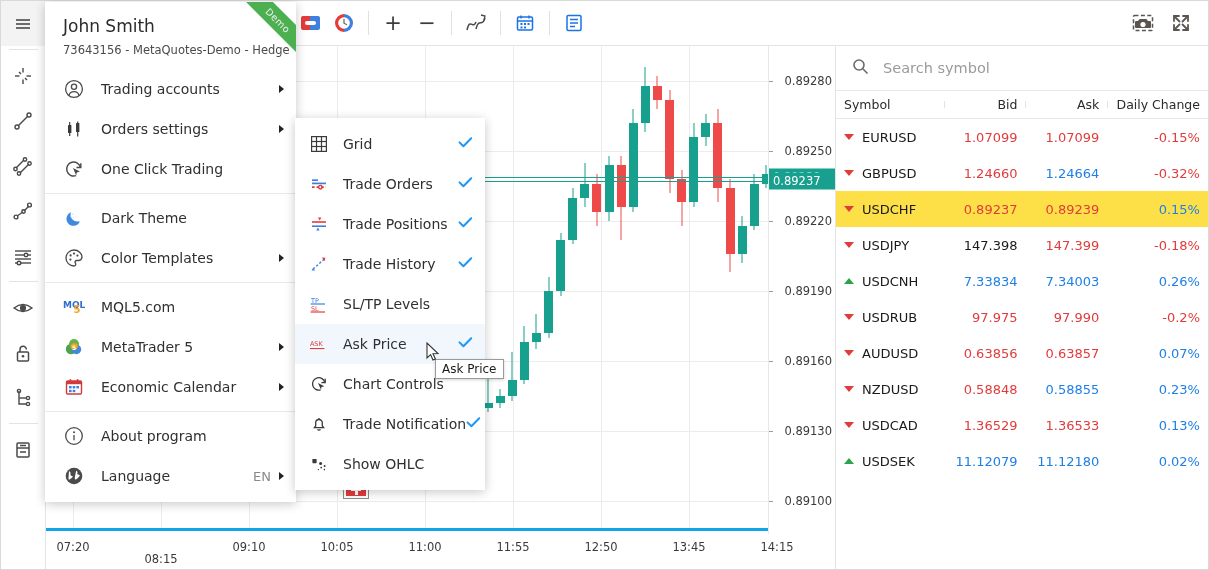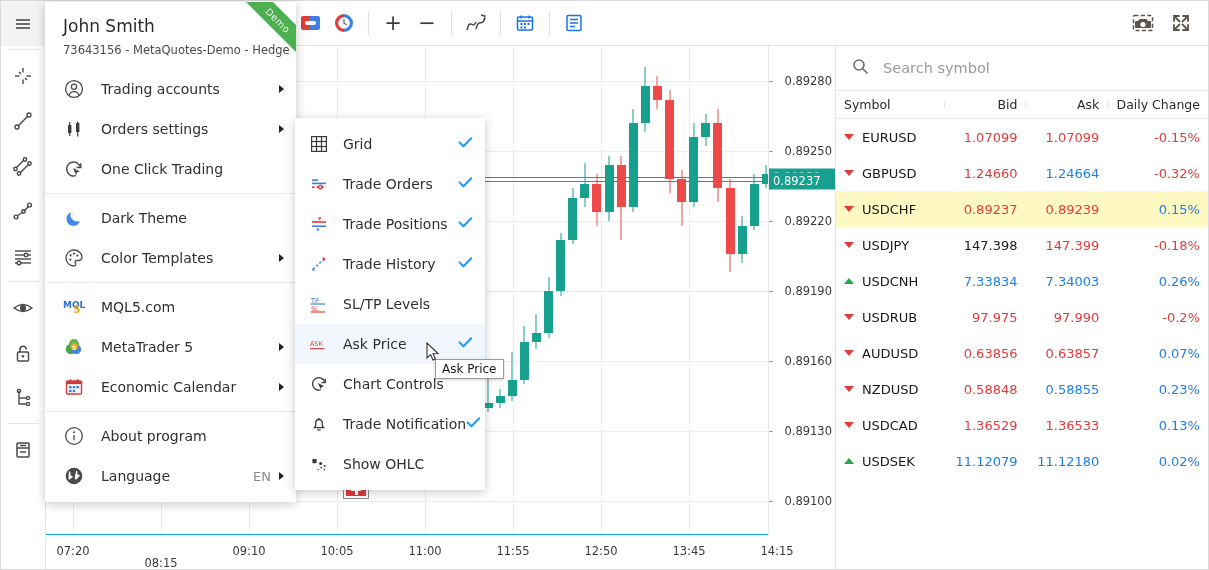--- a/index.html
+++ b/index.html
@@ -57,22 +57,22 @@
     position:absolute; right:3px; font-size:11.5px; color:#3a3a3a;
     transform:translateY(-50%); white-space:nowrap;
   }
   .ptick { position:absolute; left:0; width:4px; height:1px; background:#9a9a9a; }
   .pbadge {
     position:absolute; right:0px; left:0px; height:17px; line-height:17px;
     background:#17a08e; color:#fff; font-size:11.5px; text-align:left;
     padding-left:4px; transform:translateY(-50%); white-space:nowrap;
   }
   .timeaxis {
-    position:absolute; left:0; right:67px; bottom:0; height:35px;
-    border-top:1px solid #0ea5e9; background:#fff;text-align:center;
+    position:absolute; left:0; right:67px; bottom:6px; height:35px;
+    border-top:3px solid #0ea5e9; background:#fff;text-align:center;
   }
   .tlab {
     position:absolute; top:9px; font-size:11.5px; color:#3a3a3a;
     transform:translateX(-50%); white-space:nowrap;
   }
   .vgrid { position:absolute; top:0; bottom:0; width:1px; background:#ececec; }
   .hgrid { position:absolute; left:0; right:0; height:1px; background:#ececec; }
   .bidline { position:absolute; left:0; right:0; height:1px; background:#17a08e; }
   .flagmark {
     position:absolute; width:24px; height:17px; transform:translateX(-50%);
@@ -107,21 +107,21 @@
   .mwhead { display:flex; height:28px; align-items:center; border-bottom:1px solid #e8e8e8; }
   .mwhead .hc { font-size:12.5px; color:#2b2b2b; padding:0 8px; position:relative; }
   .mwhead .hc + .hc:before {
     content:""; position:absolute; left:0; top:4px; bottom:4px; width:1px; background:#e2e2e2;
   }
   .hc.sym { width:108px; }
   .hc.bid { width:82px; text-align:right; }
   .hc.ask { width:82px; text-align:right; }
   .hc.chg { width:101px; text-align:right; }
   .mwrow { display:flex; height:36px; align-items:center; font-size:13px; }
-  .mwrow.hl { background:#fef9c3; }
+  .mwrow.hl { background:#fde047; }
   .mwrow .cc { padding:0 8px; }
   .cc.sym { width:108px; display:flex; align-items:center; color:#1a1a1a; }
   .cc.bid { width:82px; text-align:right; }
   .cc.ask { width:82px; text-align:right; }
   .cc.chg { width:101px; text-align:right; }
   .arrow { width:0; height:0; margin-right:8px; }
   .arrow.down { border-left:5px solid transparent; border-right:5px solid transparent; border-top:6px solid #e23b3b; }
   .arrow.up { border-left:5px solid transparent; border-right:5px solid transparent; border-bottom:6px solid #2aa34a; }
   .up-c { color:#1d7fe8; }
   .down-c { color:#e23b3b; }

